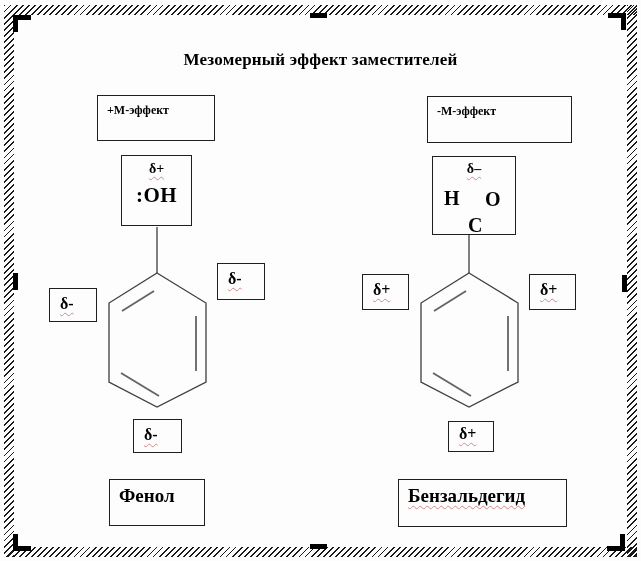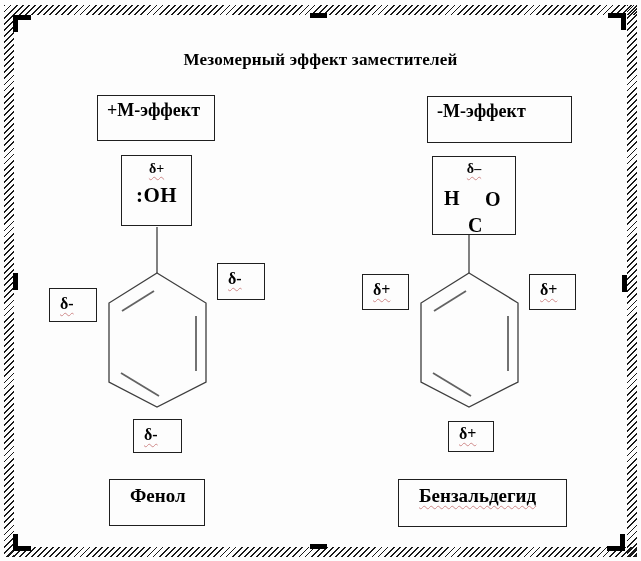--- a/index.html
+++ b/index.html
@@ -32,23 +32,23 @@
   .bar.right  { left:622px; top:275px; width:5px;  height:17px; }
 
   .title {
     position:absolute; left:0; top:50px; width:641px;
     text-align:center; font-weight:bold; font-size:17px; letter-spacing:0.2px;
   }
   .tbox {
     position:absolute; box-sizing:border-box;
     background:#fdfdfd; border:1px solid #1f1f1f; font-weight:bold;
   }
-  .effect   { font-size:18px; line-height:17px; padding:6px 12px 0 9px; white-space:nowrap; }
+  .effect   { font-size:12px; line-height:17px; padding:6px 12px 0 9px; white-space:nowrap; }
   .delta-box{ font-size:16px; padding:6px 0 0 10px; }
-  .name-box { font-size:19px; padding:5px 0 0 20px; white-space:nowrap; }
+  .name-box { font-size:19px; padding:5px 0 0 9px; white-space:nowrap; }
 
   .sq {
     text-decoration-line:underline;
     text-decoration-style:wavy;
     text-decoration-color:#cf8a8a;
     text-decoration-thickness:1px;
     text-underline-offset:3px;
   }
   
   .oh-delta { text-align:center; font-size:14px; margin-top:5px; }

